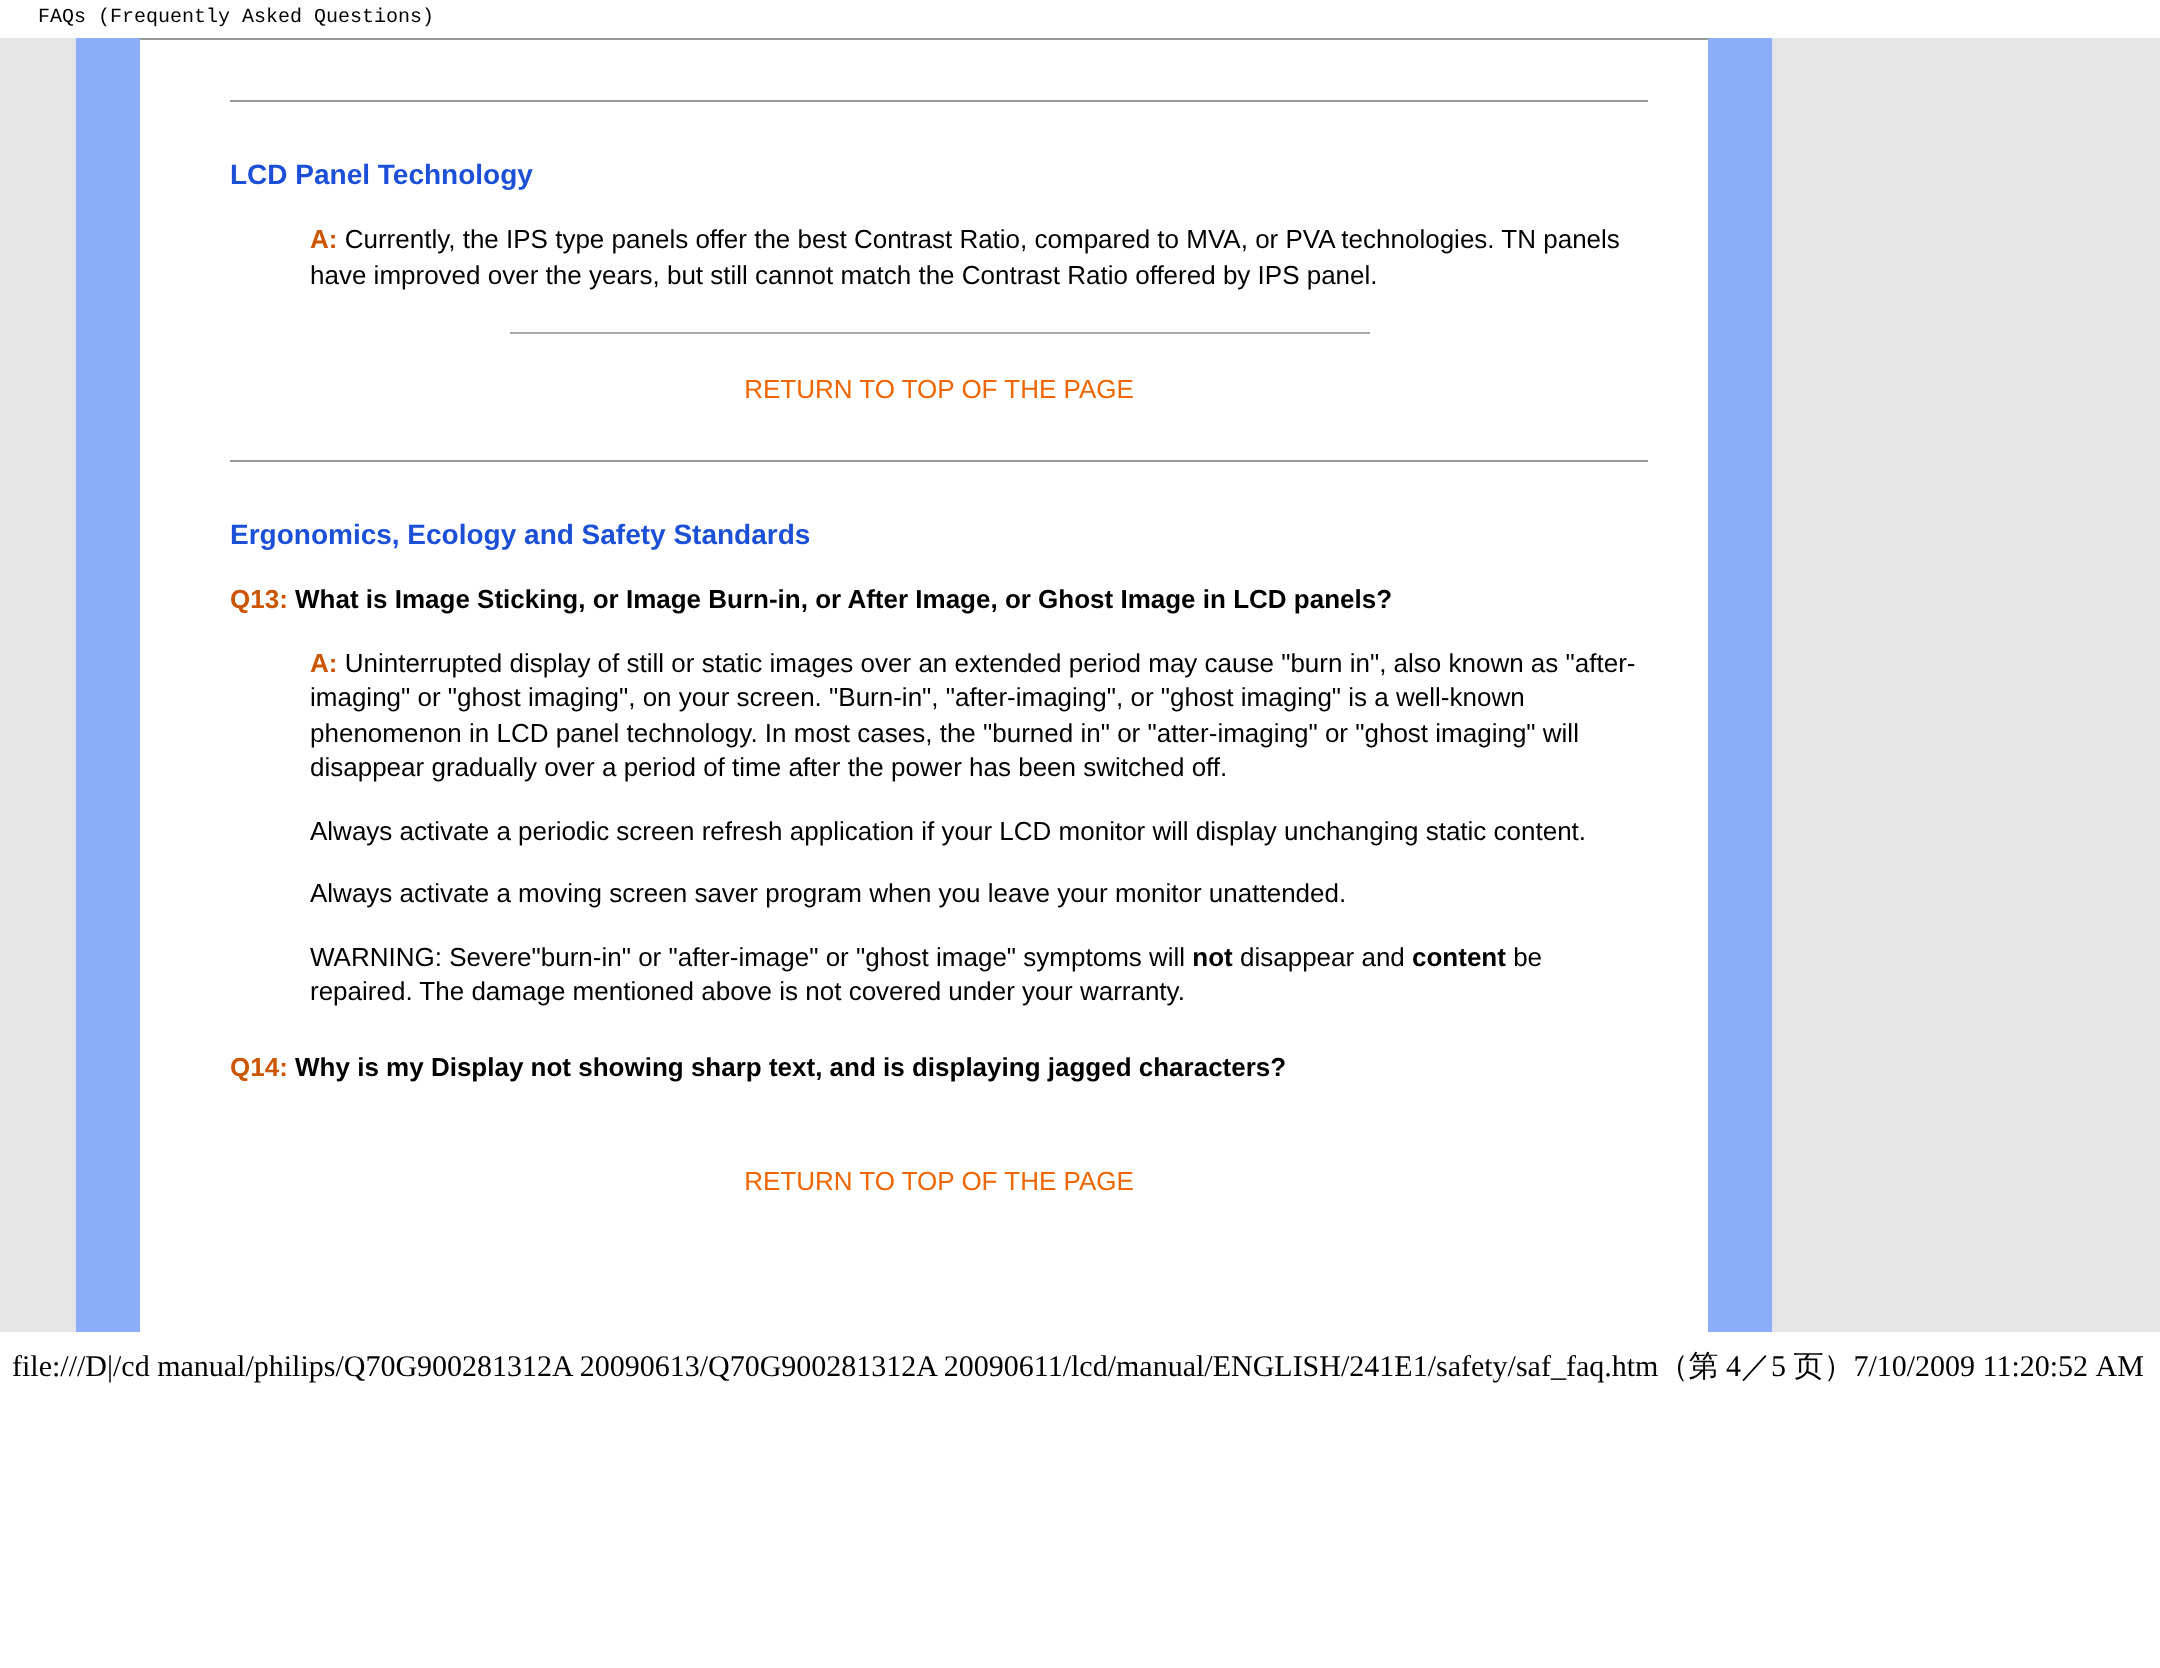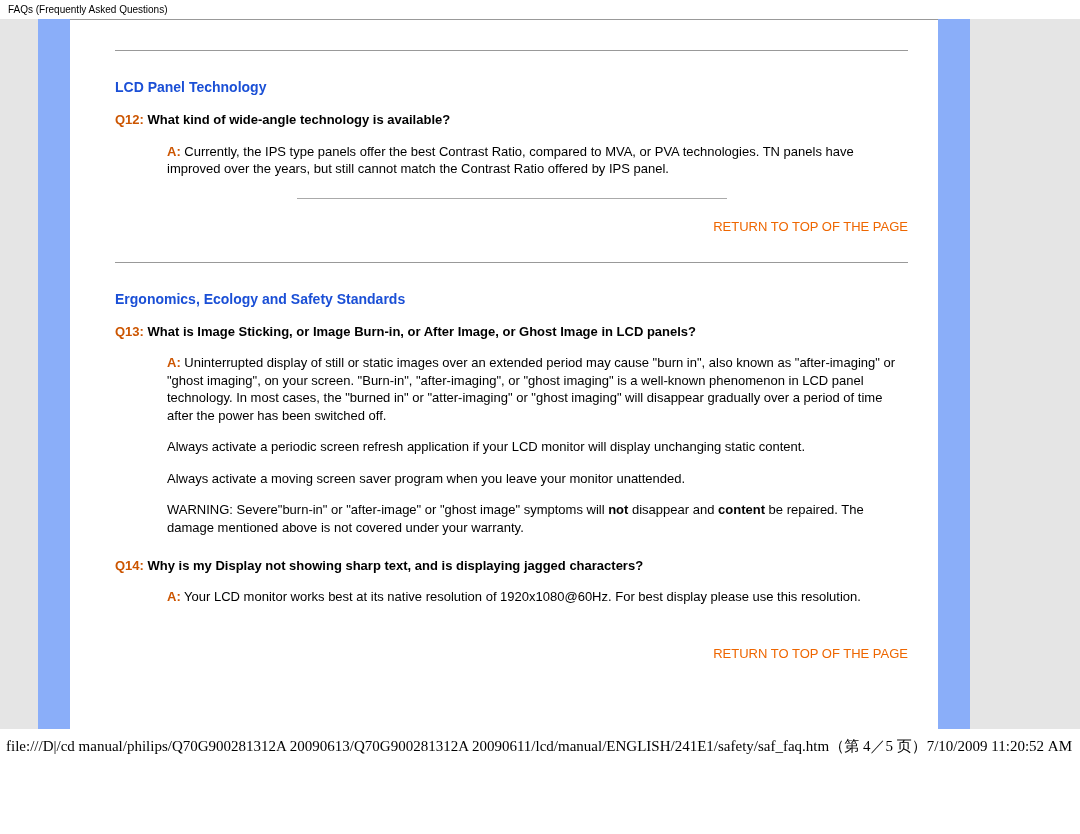--- a/index.html
+++ b/index.html
@@ -5,41 +5,42 @@
   body {
     margin: 0;
     padding: 0;
     font-family: Arial, Helvetica, sans-serif;
     background: #ffffff;
     font-size: 13px;
     color: #000;
   }
   .header-text {
     font-size: 10px;
-    padding: 4px 8px;
+    padding: 4px 19px;
     color: #000;
+    font-family: Liberation Mono, monospace;
   }
   .outer-frame {
     margin: 0 0 0 0;
     background: #e5e5e5;
     padding: 0;
     display: flex;
   }
   .side-fill {
     background: #e5e5e5;
   }
   .left-fill { width: 38px; }
   .right-fill { flex: 1; }
   .blue-col {
     width: 32px;
     background: #8aaef9;
   }
   .page {
     background: #ffffff;
-    width: 868px;
+    width: 784px;
     padding: 0 0 40px 0;
     border-top: 1px solid #999;
   }
   .content {
     padding: 30px 30px 0 45px;
   }
   .section-title {
     color: #1a4fd6;
     font-weight: bold;
     font-size: 14px;
@@ -52,33 +53,33 @@
     font-weight: bold;
     font-size: 13px;
     margin-bottom: 14px;
     line-height: 1.35;
   }
   .q-num {
     color: #cc5500;
     font-weight: bold;
   }
   .answer {
-    margin-left: 52px;
+    margin-left: 40px;
     font-size: 13px;
     line-height: 1.35;
   }
   .answer p {
     margin: 0 0 14px 0;
   }
   .a-label {
     font-weight: bold;
     color: #cc5500;
   }
   .return-link {
-    text-align: right;
+    text-align: center;
     color: #ee6600;
     font-size: 13px;
     margin: 20px 0 28px 0;
   }
   hr.mid {
     border: none;
     border-top: 1px solid #aaa;
     width: 430px;
     margin: 4px auto 8px auto;
   }
@@ -108,24 +109,20 @@
   <div class="side-fill left-fill"></div>
   <div class="blue-col"></div>
   <div class="page">
     <div class="content">
 
       <hr class="top">
 
       <div class="section-title">LCD Panel Technology</div>
 
       <div class="qa-block">
-        <div class="q-line">
-          <span class="q-num">Q12:</span>
-          <span>What kind of wide-angle technology is available?</span>
-        </div>
         <div class="answer">
           <p>
             <span class="a-label">A:</span>
             <span>Currently, the IPS type panels offer the best Contrast Ratio, compared to MVA, or PVA technologies.  TN panels have improved over the years, but still cannot match the Contrast Ratio offered by IPS panel.</span>
           </p>
         </div>
       </div>
 
       <hr class="mid">
       <div class="return-link">RETURN TO TOP OF THE PAGE</div>
@@ -149,26 +146,20 @@
             <span>WARNING: Severe"burn-in" or "after-image" or "ghost image" symptoms will </span><b>not</b><span> disappear and </span><b>content</b><span> be repaired. The damage mentioned above is not covered under your warranty.</span>
           </p>
         </div>
       </div>
 
       <div class="qa-block">
         <div class="q-line">
           <span class="q-num">Q14:</span>
           <span>Why is my Display not showing sharp text, and is displaying jagged characters?</span>
         </div>
-        <div class="answer">
-          <p>
-            <span class="a-label">A:</span>
-            <span>Your LCD monitor works best at its native resolution of 1920x1080@60Hz. For best display please use this resolution.</span>
-          </p>
-        </div>
       </div>
 
       <div class="return-link" style="margin-top:40px;">RETURN TO TOP OF THE PAGE</div>
 
     </div>
   </div>
   <div class="blue-col"></div>
   <div class="side-fill right-fill"></div>
 </div>
 

